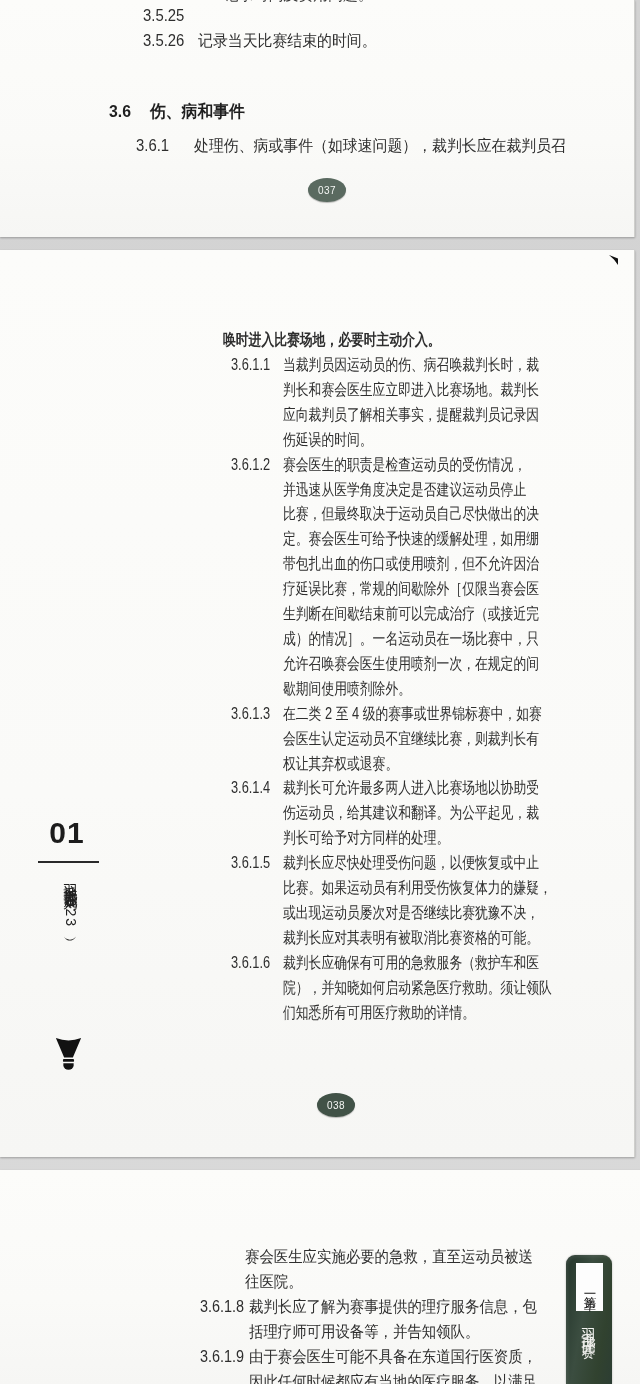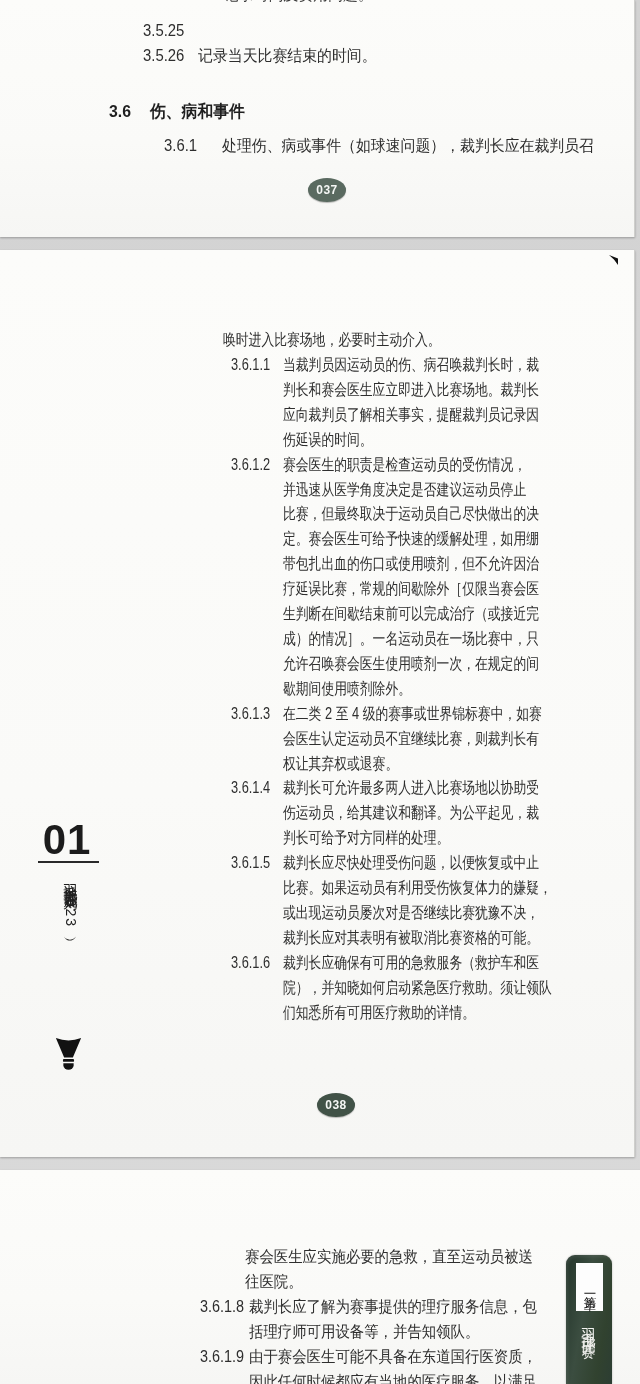--- a/index.html
+++ b/index.html
@@ -32,30 +32,30 @@
   .p3 .row,.p3 .ln,.p3 .num{font-size:16px;line-height:24.9px;}
   .p3 .ln,.p3 .num{transform:scaleX(0.90);}
 
   .clipped{position:absolute;left:224px;top:-15px;font-size:16px;
     transform:scaleX(0.93);transform-origin:0 0;white-space:nowrap;color:#3a3a3a;}
 
   .heading .num,.heading .ln{font-weight:bold;font-size:17px;color:#1f1f1f;}
 
   .badge{
     position:absolute;width:38px;height:24px;border-radius:50%;
-    color:#f4f6f4;font-size:12px;font-weight:bold;letter-spacing:.5px;
+    color:#f4f6f4;font-size:10px;font-weight:normal;letter-spacing:.5px;
     display:flex;align-items:center;justify-content:center;
   }
   #badge-037{left:308px;top:178px;background:var(--badge1,#5a6a60);box-shadow:0 1px 1px rgba(0,0,0,.25);}
   #badge-038{left:317px;top:843px;background:var(--badge2,#415247);box-shadow:0 1px 1px rgba(0,0,0,.25);}
 
   
   .chapnum{
     position:absolute;left:39px;top:566px;width:56px;text-align:center;
-    font-size:42px;font-weight:bold;color:#1c1c1c;letter-spacing:1px;
+    font-size:30px;font-weight:bold;color:#1c1c1c;letter-spacing:1px;
   }
   .chap-underline{position:absolute;left:38px;top:611px;width:61px;height:2px;background:#2a2a2a;}
   .booktitle{
     position:absolute;left:52px;top:623px;height:175px;width:28px;
     writing-mode:vertical-rl;text-orientation:mixed;
     font-size:14px;letter-spacing:2px;color:#1e1e1e;white-space:nowrap;
   }
   .shuttle{position:absolute;left:53px;top:787px;width:31px;height:33px;}
 
   
@@ -83,53 +83,53 @@
     position:absolute;left:50%;transform:translateX(-50%);top:62px;
     writing-mode:vertical-rl;font-size:14px;color:#f3f3f0;letter-spacing:4px;white-space:nowrap;
   }
 </style>
 </head>
 <body>
 
 <div class="page p1" id="page-top">
   <div class="clipped">记录时间及费用问题。</div>
 
-  <div class="tblock" style="left:143px;top:18px;">
+  <div class="tblock" style="left:143px;top:3px;">
       <div class="row">
         <span class="num" style="flex-basis: 55px;">3.5.25</span>
       </div>
       <div class="row">
         <span class="num" style="flex-basis: 55px;">3.5.26</span>
         <div>
           <div class="ln">记录当天比赛结束的时间。</div>
         </div>
       </div>
     </div>
 
   <div class="tblock heading row" style="left:109px;top:99px;gap:7px;">
     <span class="num" style="flex-basis:34px;">3.6</span>
     <span class="ln">伤、病和事件</span>
   </div>
 
-  <div class="tblock" style="left:164px;top:133px;">
+  <div class="tblock" style="left:136px;top:133px;">
       <div class="row">
         <span class="num" style="flex-basis: 58px;">3.6.1</span>
         <div>
           <div class="ln">处理伤、病或事件（如球速问题），裁判长应在裁判员召</div>
         </div>
       </div>
     </div>
 
   <div class="badge" id="badge-037">037</div>
 </div>
 
 <div class="page p2" id="page-mid">
   <div class="corner-mark"></div>
 
-  <div class="tblock" style="left:223px;top:78px;">
+  <div class="tblock" style="left:223px;top:78px;font-weight:bold;">
     <div class="ln">唤时进入比赛场地，必要时主动介入。</div>
   </div>
 
   <div class="tblock" style="left:231px;top:103px;">
       <div class="row">
         <span class="num" style="flex-basis: 52px;">3.6.1.1</span>
         <div>
           <div class="ln">当裁判员因运动员的伤、病召唤裁判长时，裁</div>
           <div class="ln">判长和赛会医生应立即进入比赛场地。裁判长</div>
           <div class="ln">应向裁判员了解相关事实，提醒裁判员记录因</div>

